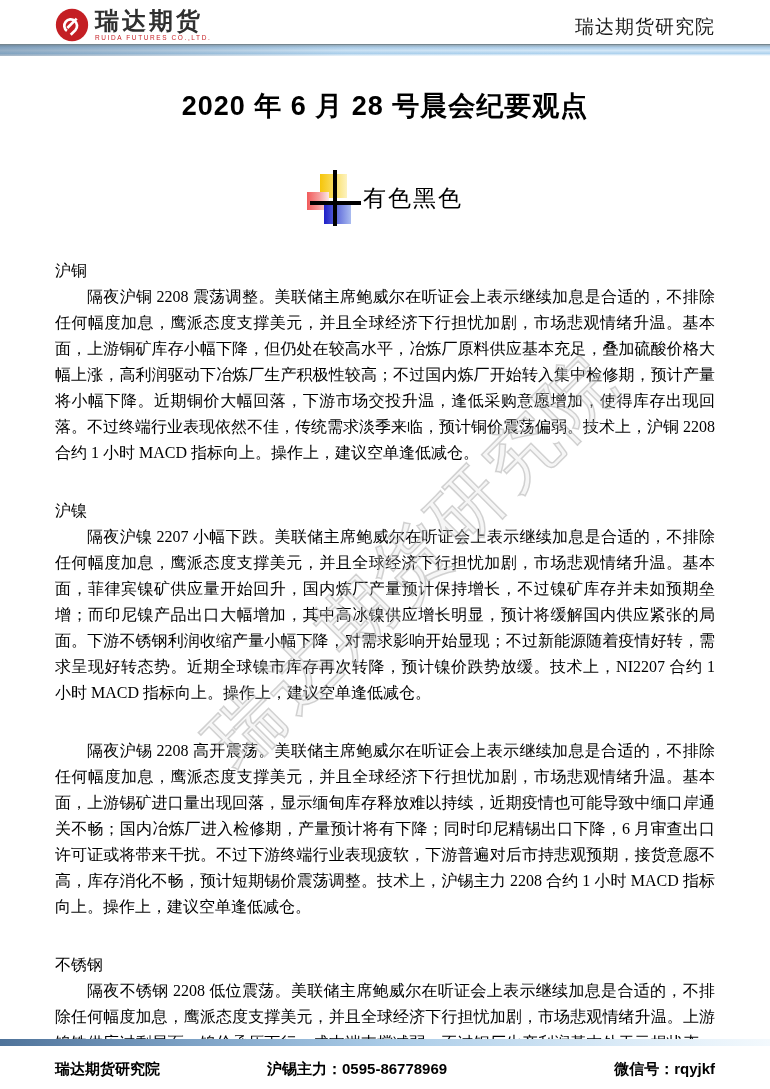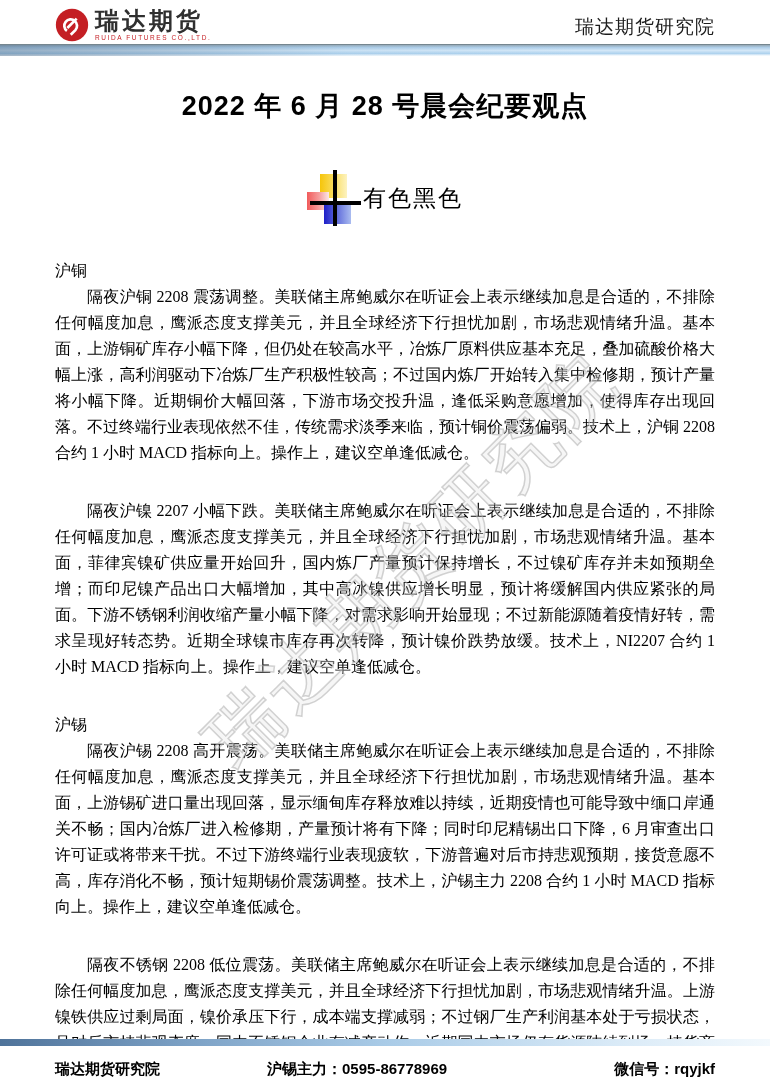--- a/index.html
+++ b/index.html
@@ -163,46 +163,47 @@
       </svg>
       <div class="logo-text">
         <span class="logo-cn">瑞达期货</span>
         <span class="logo-en">RUIDA FUTURES CO.,LTD.</span>
       </div>
     </div>
     <div class="header-right">瑞达期货研究院</div>
   </div>
   <div class="header-bar"></div>
 
-  <h1 class="doc-title">2022 年 6 月 28 号晨会纪要观点</h1>
+  <h1 class="doc-title">2020 年 6 月 28 号晨会纪要观点</h1>
 
   <div class="section-header">
     <div class="section-icon">
       <div class="sq sq-yellow"></div>
       <div class="sq sq-red"></div>
       <div class="sq sq-blue"></div>
       <div class="cross-v"></div>
       <div class="cross-h"></div>
     </div>
     <div class="section-label">有色黑色</div>
   </div>
 
   <div class="content">
     <div class="article">
       <span class="article-label">沪铜</span>
       <p class="article-body">隔夜沪铜 2208 震荡调整。美联储主席鲍威尔在听证会上表示继续加息是合适的，不排除任何幅度加息，鹰派态度支撑美元，并且全球经济下行担忧加剧，市场悲观情绪升温。基本面，上游铜矿库存小幅下降，但仍处在较高水平，冶炼厂原料供应基本充足，叠加硫酸价格大幅上涨，高利润驱动下冶炼厂生产积极性较高；不过国内炼厂开始转入集中检修期，预计产量将小幅下降。近期铜价大幅回落，下游市场交投升温，逢低采购意愿增加，使得库存出现回落。不过终端行业表现依然不佳，传统需求淡季来临，预计铜价震荡偏弱。技术上，沪铜 2208 合约 1 小时 MACD 指标向上。操作上，建议空单逢低减仓。</p>
     </div>
     <div class="article">
+      <span class="article-label">沪镍</span>
       <p class="article-body">隔夜沪镍 2207 小幅下跌。美联储主席鲍威尔在听证会上表示继续加息是合适的，不排除任何幅度加息，鹰派态度支撑美元，并且全球经济下行担忧加剧，市场悲观情绪升温。基本面，菲律宾镍矿供应量开始回升，国内炼厂产量预计保持增长，不过镍矿库存并未如预期垒增；而印尼镍产品出口大幅增加，其中高冰镍供应增长明显，预计将缓解国内供应紧张的局面。下游不锈钢利润收缩产量小幅下降，对需求影响开始显现；不过新能源随着疫情好转，需求呈现好转态势。近期全球镍市库存再次转降，预计镍价跌势放缓。技术上，NI2207 合约 1 小时 MACD 指标向上。操作上，建议空单逢低减仓。</p>
     </div>
     <div class="article">
-      <span class="article-label">沪锡</span>
       <p class="article-body">隔夜沪锡 2208 高开震荡。美联储主席鲍威尔在听证会上表示继续加息是合适的，不排除任何幅度加息，鹰派态度支撑美元，并且全球经济下行担忧加剧，市场悲观情绪升温。基本面，上游锡矿进口量出现回落，显示缅甸库存释放难以持续，近期疫情也可能导致中缅口岸通关不畅；国内冶炼厂进入检修期，产量预计将有下降；同时印尼精锡出口下降，6 月审查出口许可证或将带来干扰。不过下游终端行业表现疲软，下游普遍对后市持悲观预期，接货意愿不高，库存消化不畅，预计短期锡价震荡调整。技术上，沪锡主力 2208 合约 1 小时 MACD 指标向上。操作上，建议空单逢低减仓。</p>
     </div>
     <div class="article">
+      <span class="article-label">不锈钢</span>
       <p class="article-body">隔夜不锈钢 2208 低位震荡。美联储主席鲍威尔在听证会上表示继续加息是合适的，不排除任何幅度加息，鹰派态度支撑美元，并且全球经济下行担忧加剧，市场悲观情绪升温。上游镍铁供应过剩局面，镍价承压下行，成本端支撑减弱；不过钢厂生产利润基本处于亏损状态，且对后市持悲观态度，国内不锈钢企业有减产动作。近期国内市场仍有货源陆续到场，持货商出货走量心态积极，出口需求得到明显释放，库存得到小幅消化。不过终端消费依旧乏力，需求依然缺乏改善。预计不锈钢价格震荡偏弱。技术上，SS2208 合约维持下行通道，1 小时 MACD 低位金叉。操作上，建议空单逢低减仓。</p>
     </div>
 
   </div>
 
   <div class="footer">
     <div class="footer-bar"></div>
     <div class="footer-row">
       <span>瑞达期货研究院</span>
       <span class="footer-mid">

